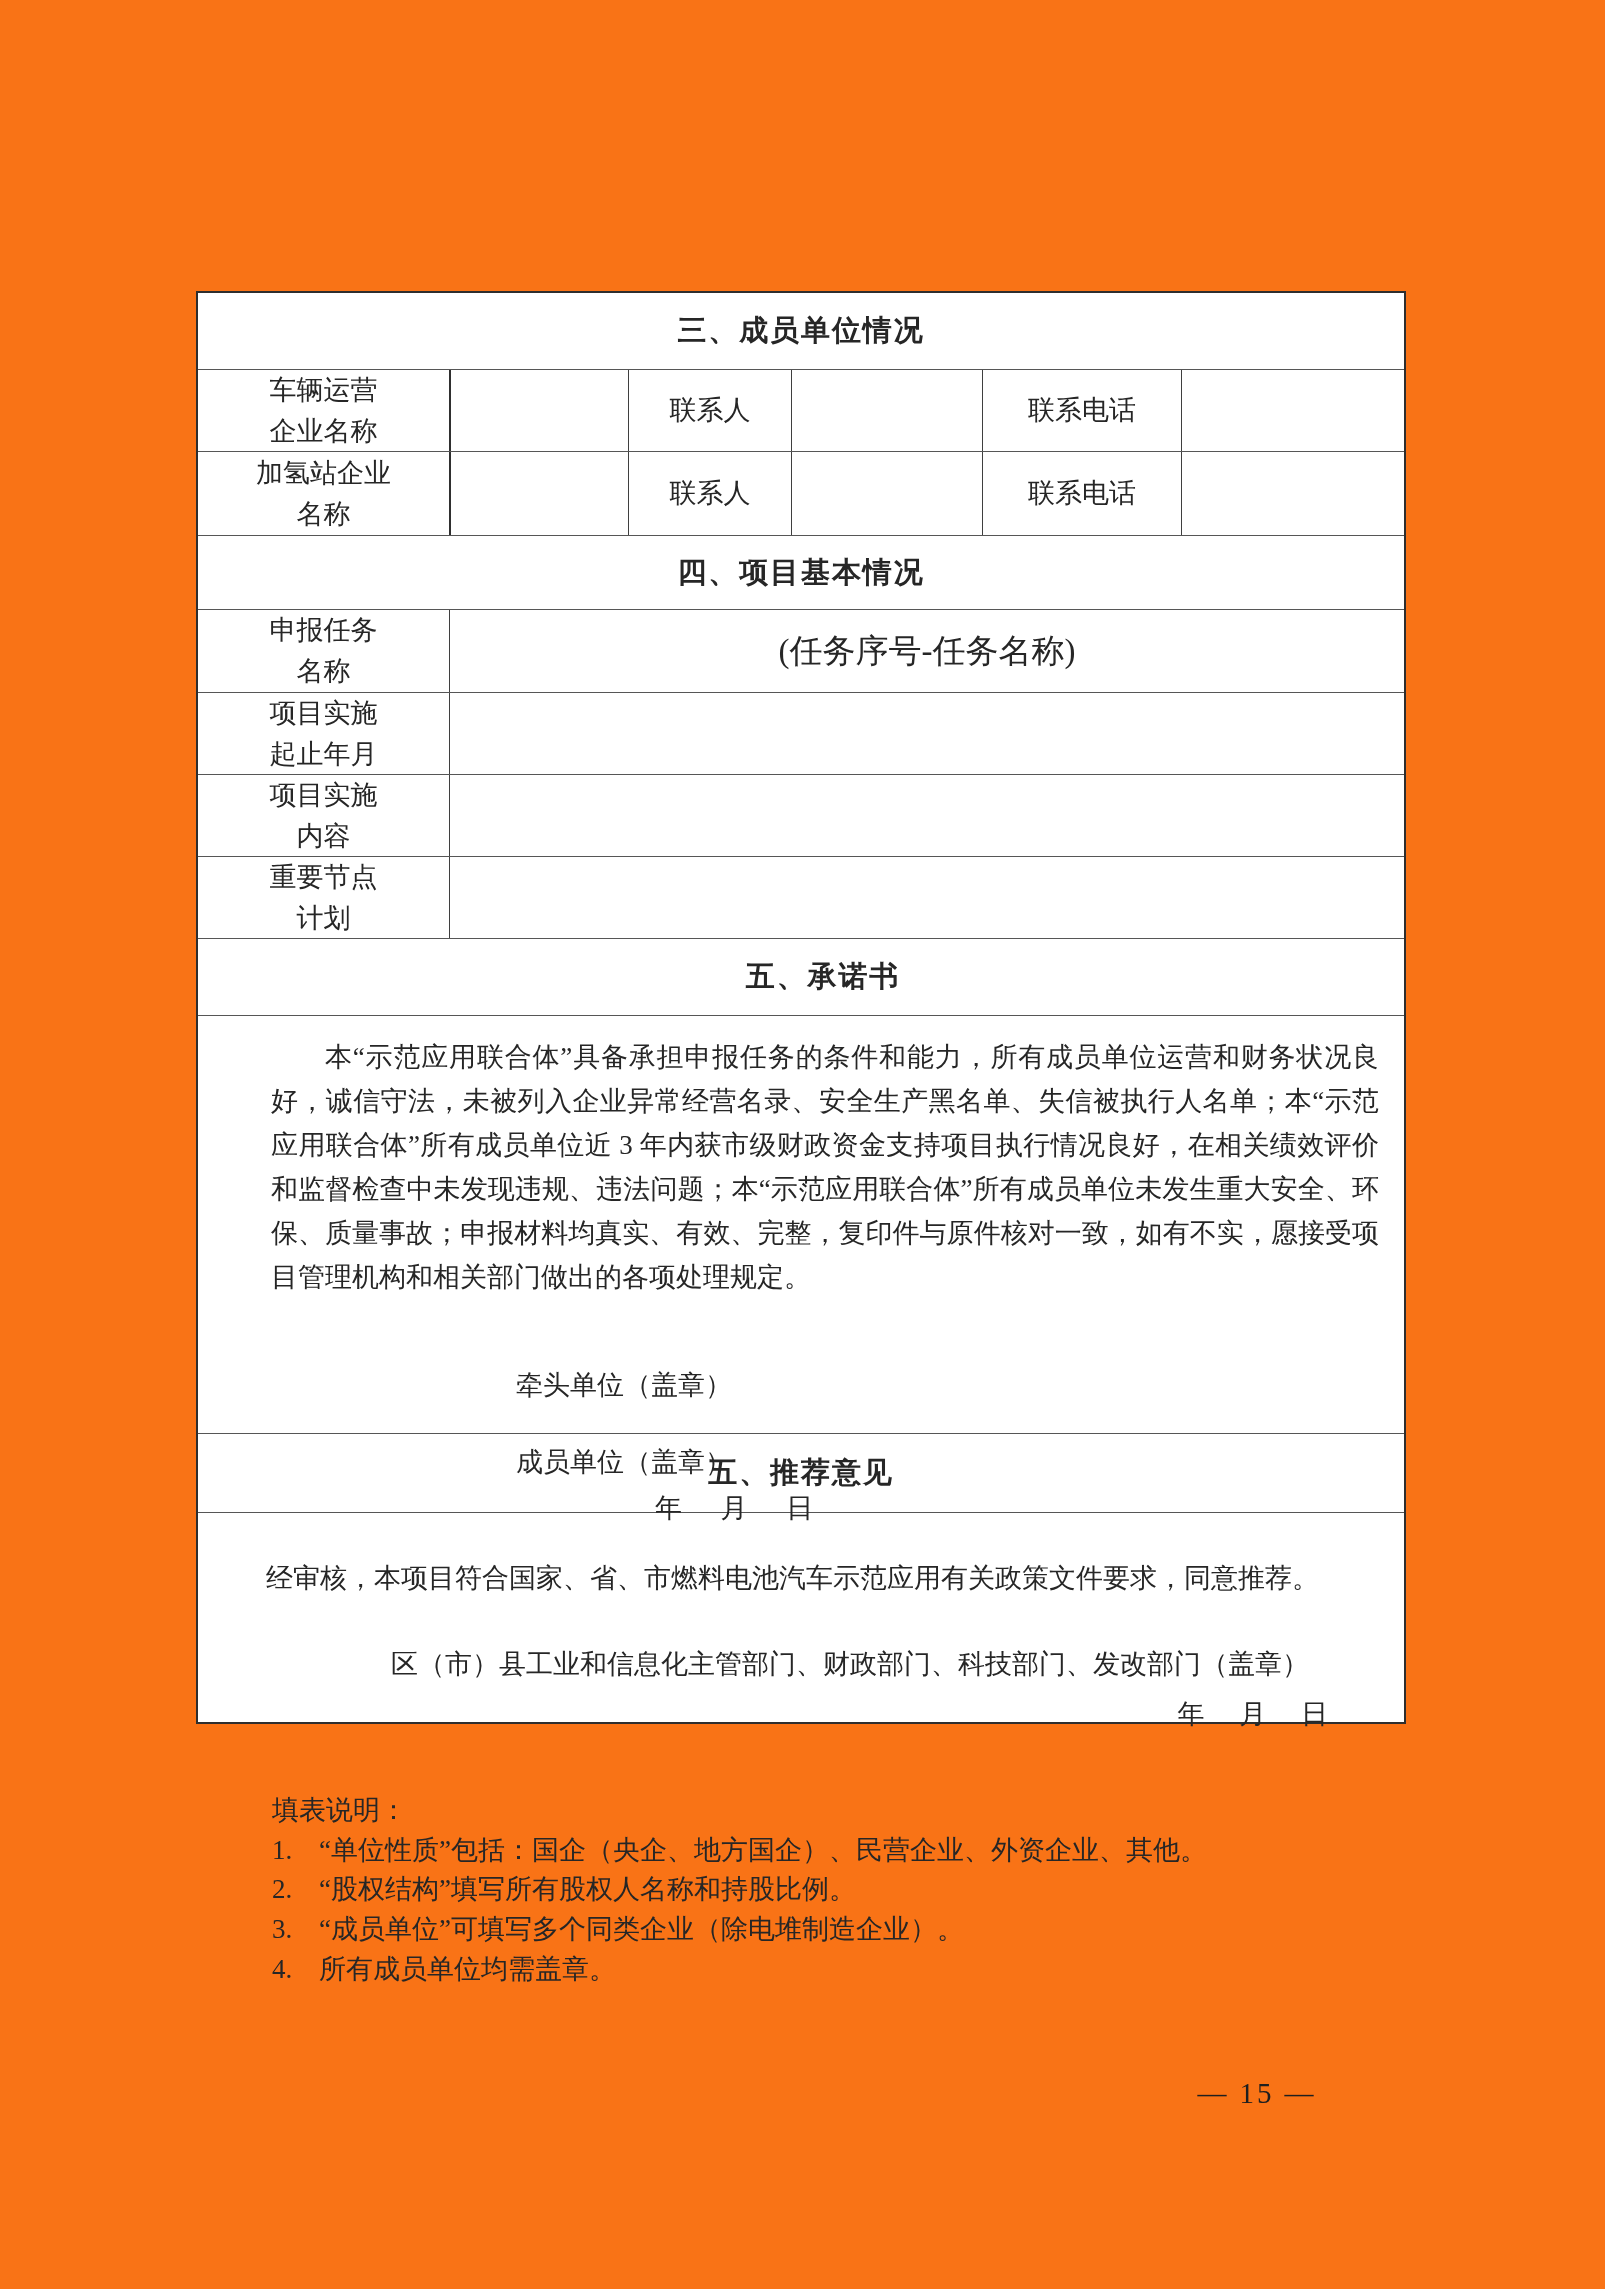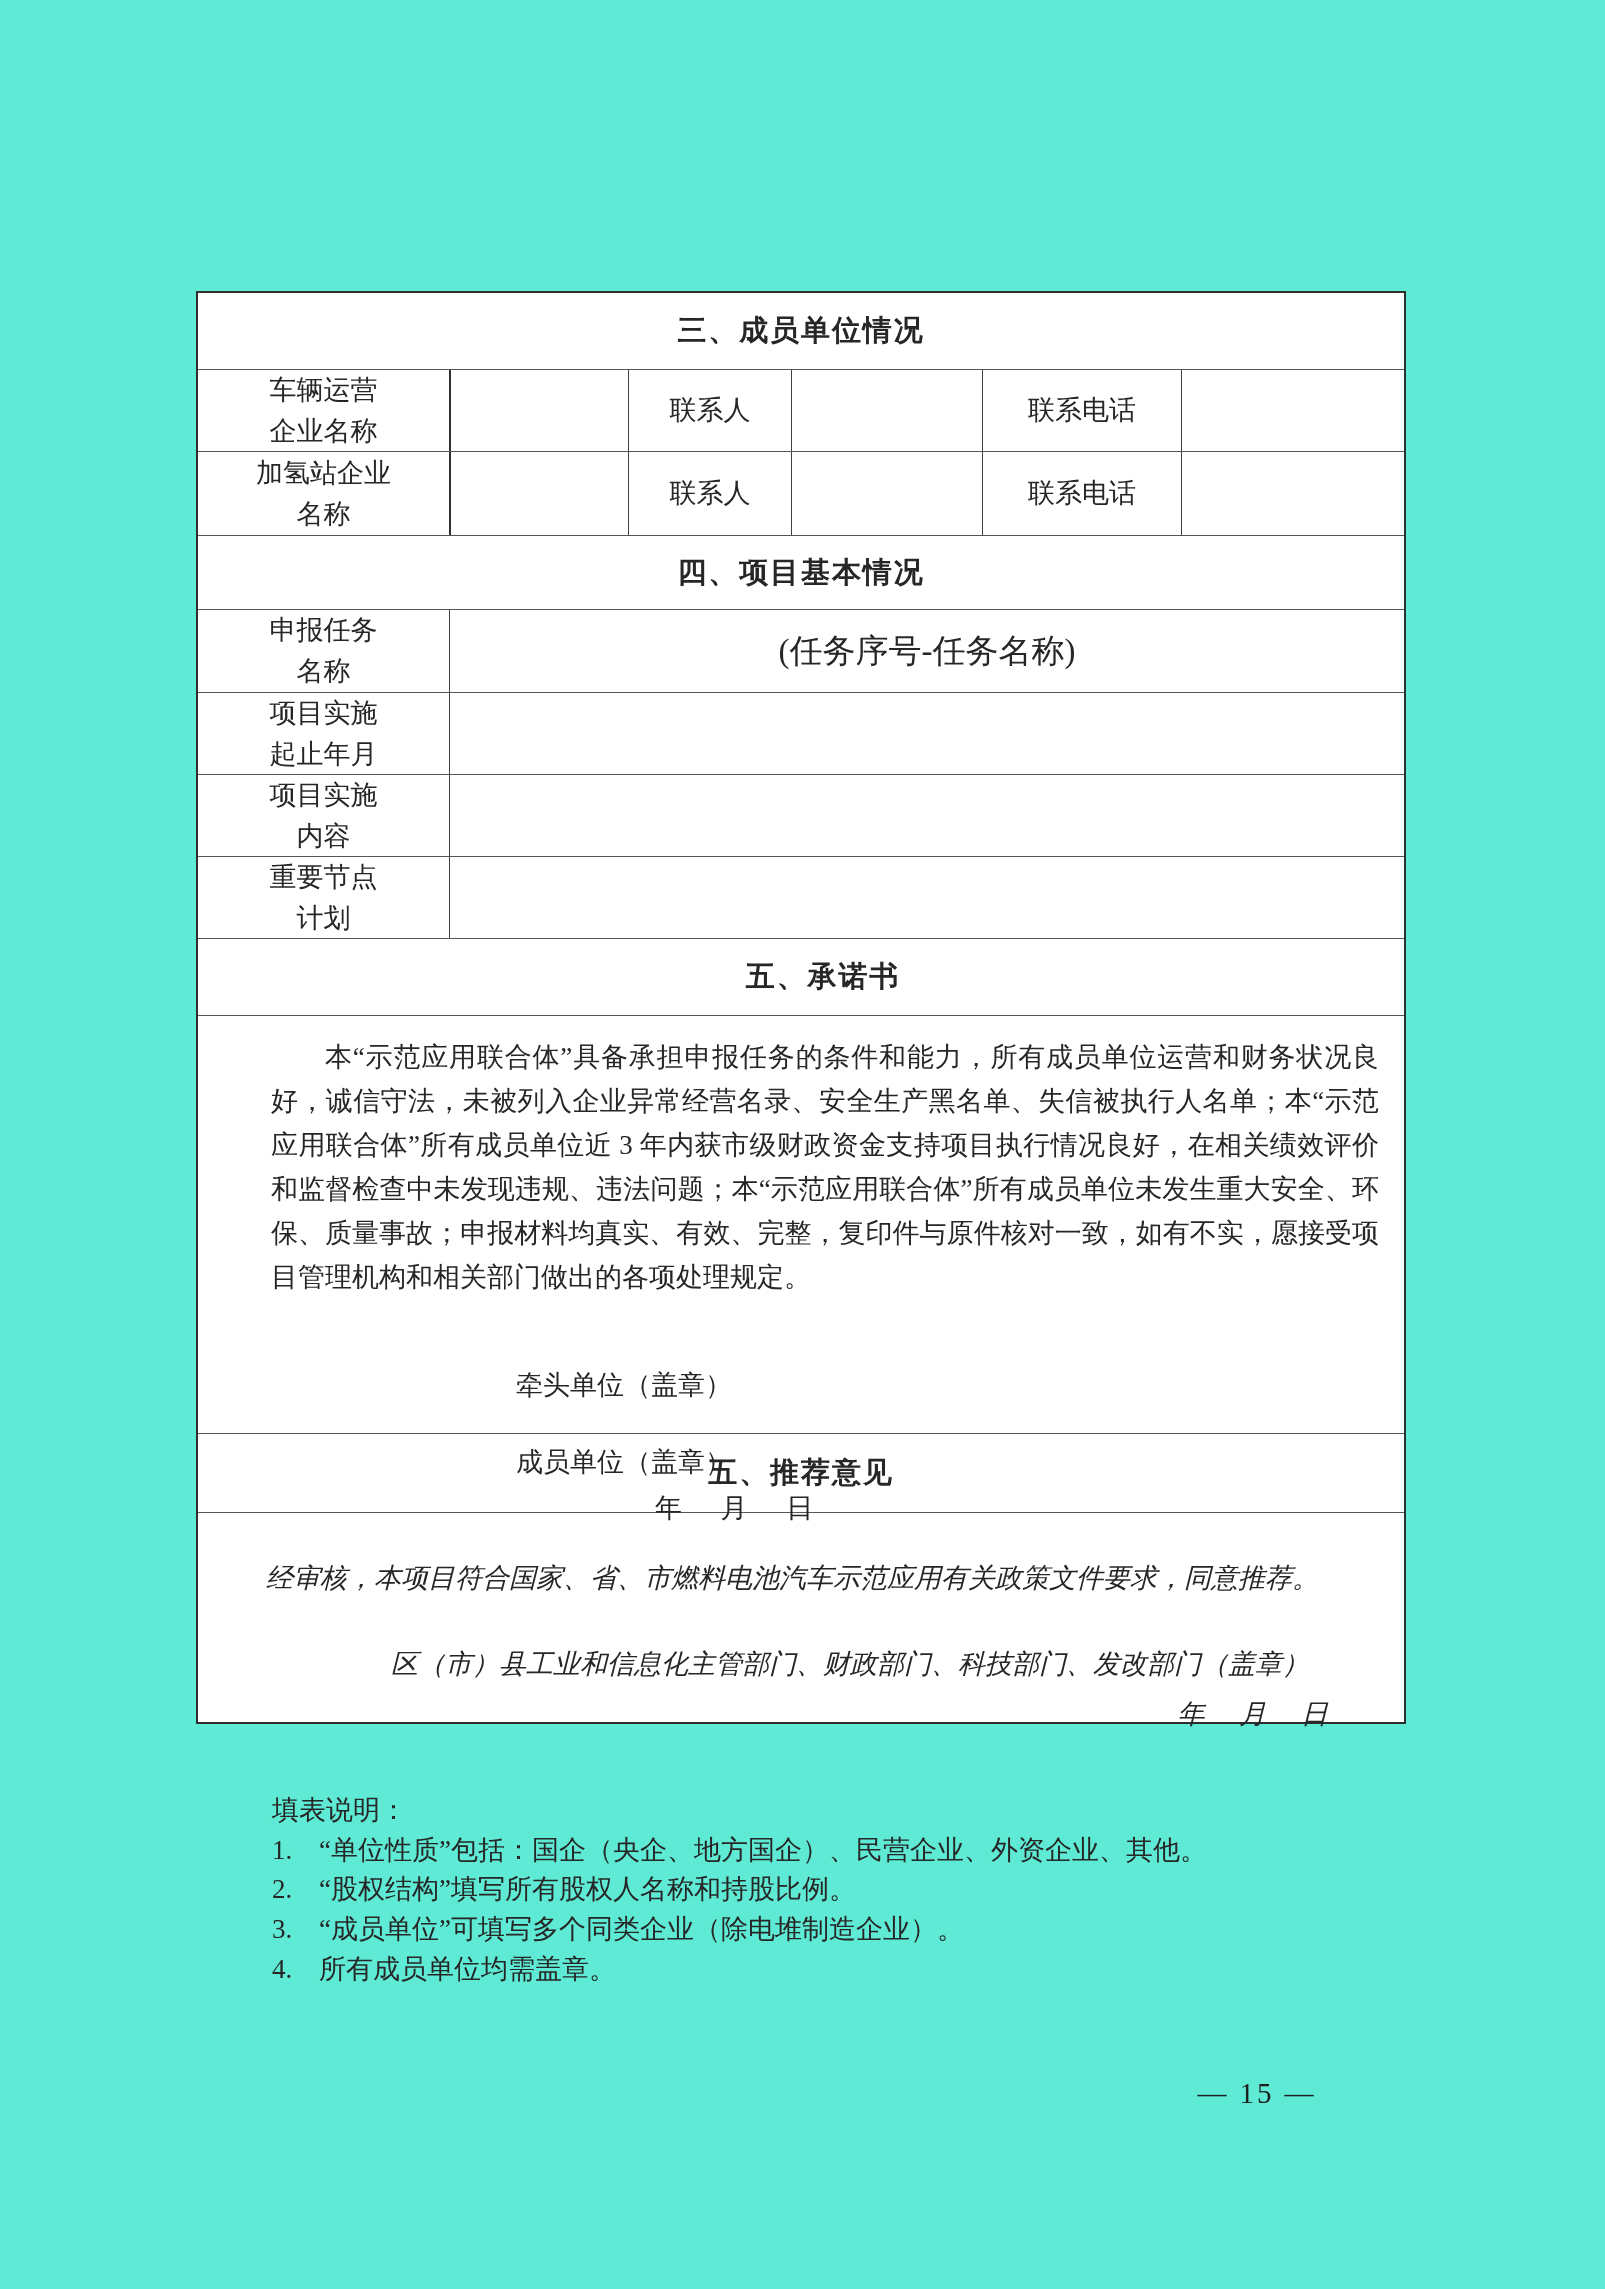--- a/index.html
+++ b/index.html
@@ -4,21 +4,21 @@
 <style>
   html,body{margin:0;padding:0;}
   body{
     width:1606px;height:2289px;
     background:#ffffff;
     font-family:"Liberation Serif","DejaVu Serif",serif;
     color:#262626;
     position:relative;
     overflow:hidden;
   }
-  .page{position:absolute;inset:0;background:#5eead4;}
+  .page{position:absolute;inset:0;background:#f97316;}
 
   
   .doc-table{
     position:absolute;left:196px;top:291px;width:1206px;
     border:2.4px solid #2e2e2e;
     background:#ffffff;
     box-sizing:content-box;
   }
   .row{display:flex;border-top:1.5px solid #565656;}
   .row:first-child{border-top:none;}
@@ -80,21 +80,21 @@
     font-size:27px;width:fit-content;flex-direction:column;
   }
   .commit-date{
     margin-top:9.7px;margin-left:384px;
     font-size:27px;width:fit-content;letter-spacing:5.8px;
   }
 
   
   .rec-cell{
     width:100%;box-sizing:border-box;
-    padding:47px 29px 0 12px;display:block;text-align:left;font-style:italic;
+    padding:47px 29px 0 12px;display:block;text-align:left;
   }
   .rec-body{margin:0;font-size:27px;text-align:center;}
   .rec-authority{
     margin-top:50px;margin-left:auto;margin-right:66px;
     width:fit-content;font-size:27px;
   }
   .rec-date{
     margin-top:13.6px;margin-left:auto;margin-right:43px;
     width:fit-content;font-size:27px;letter-spacing:3.9px;
   }

